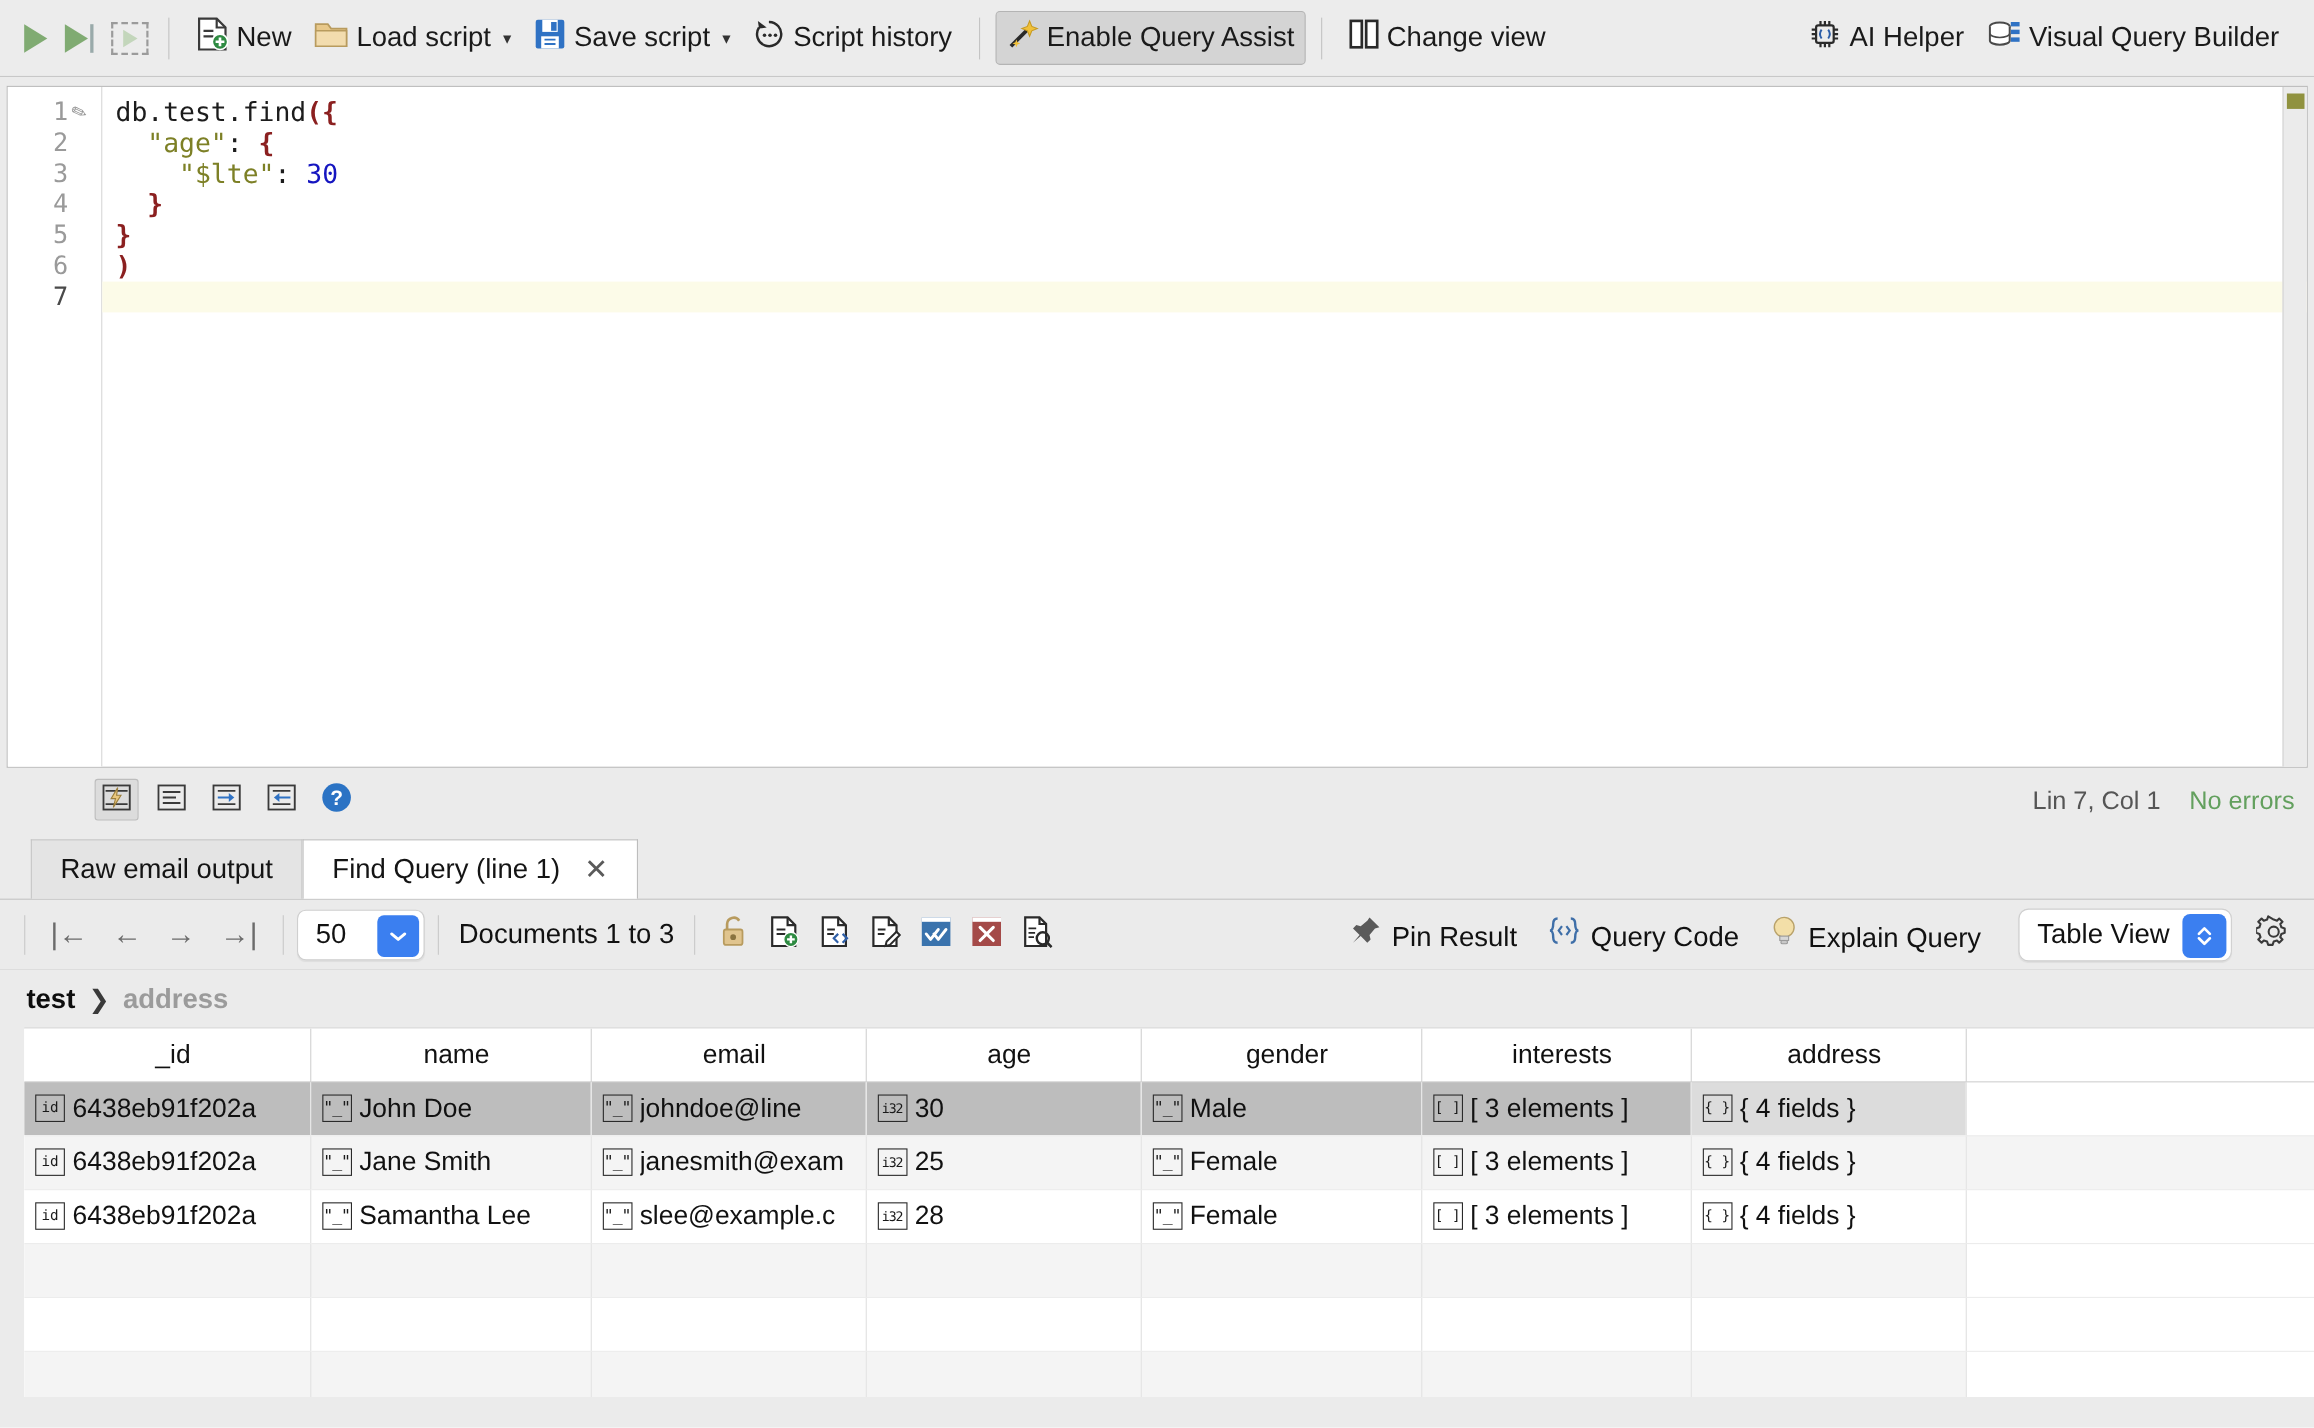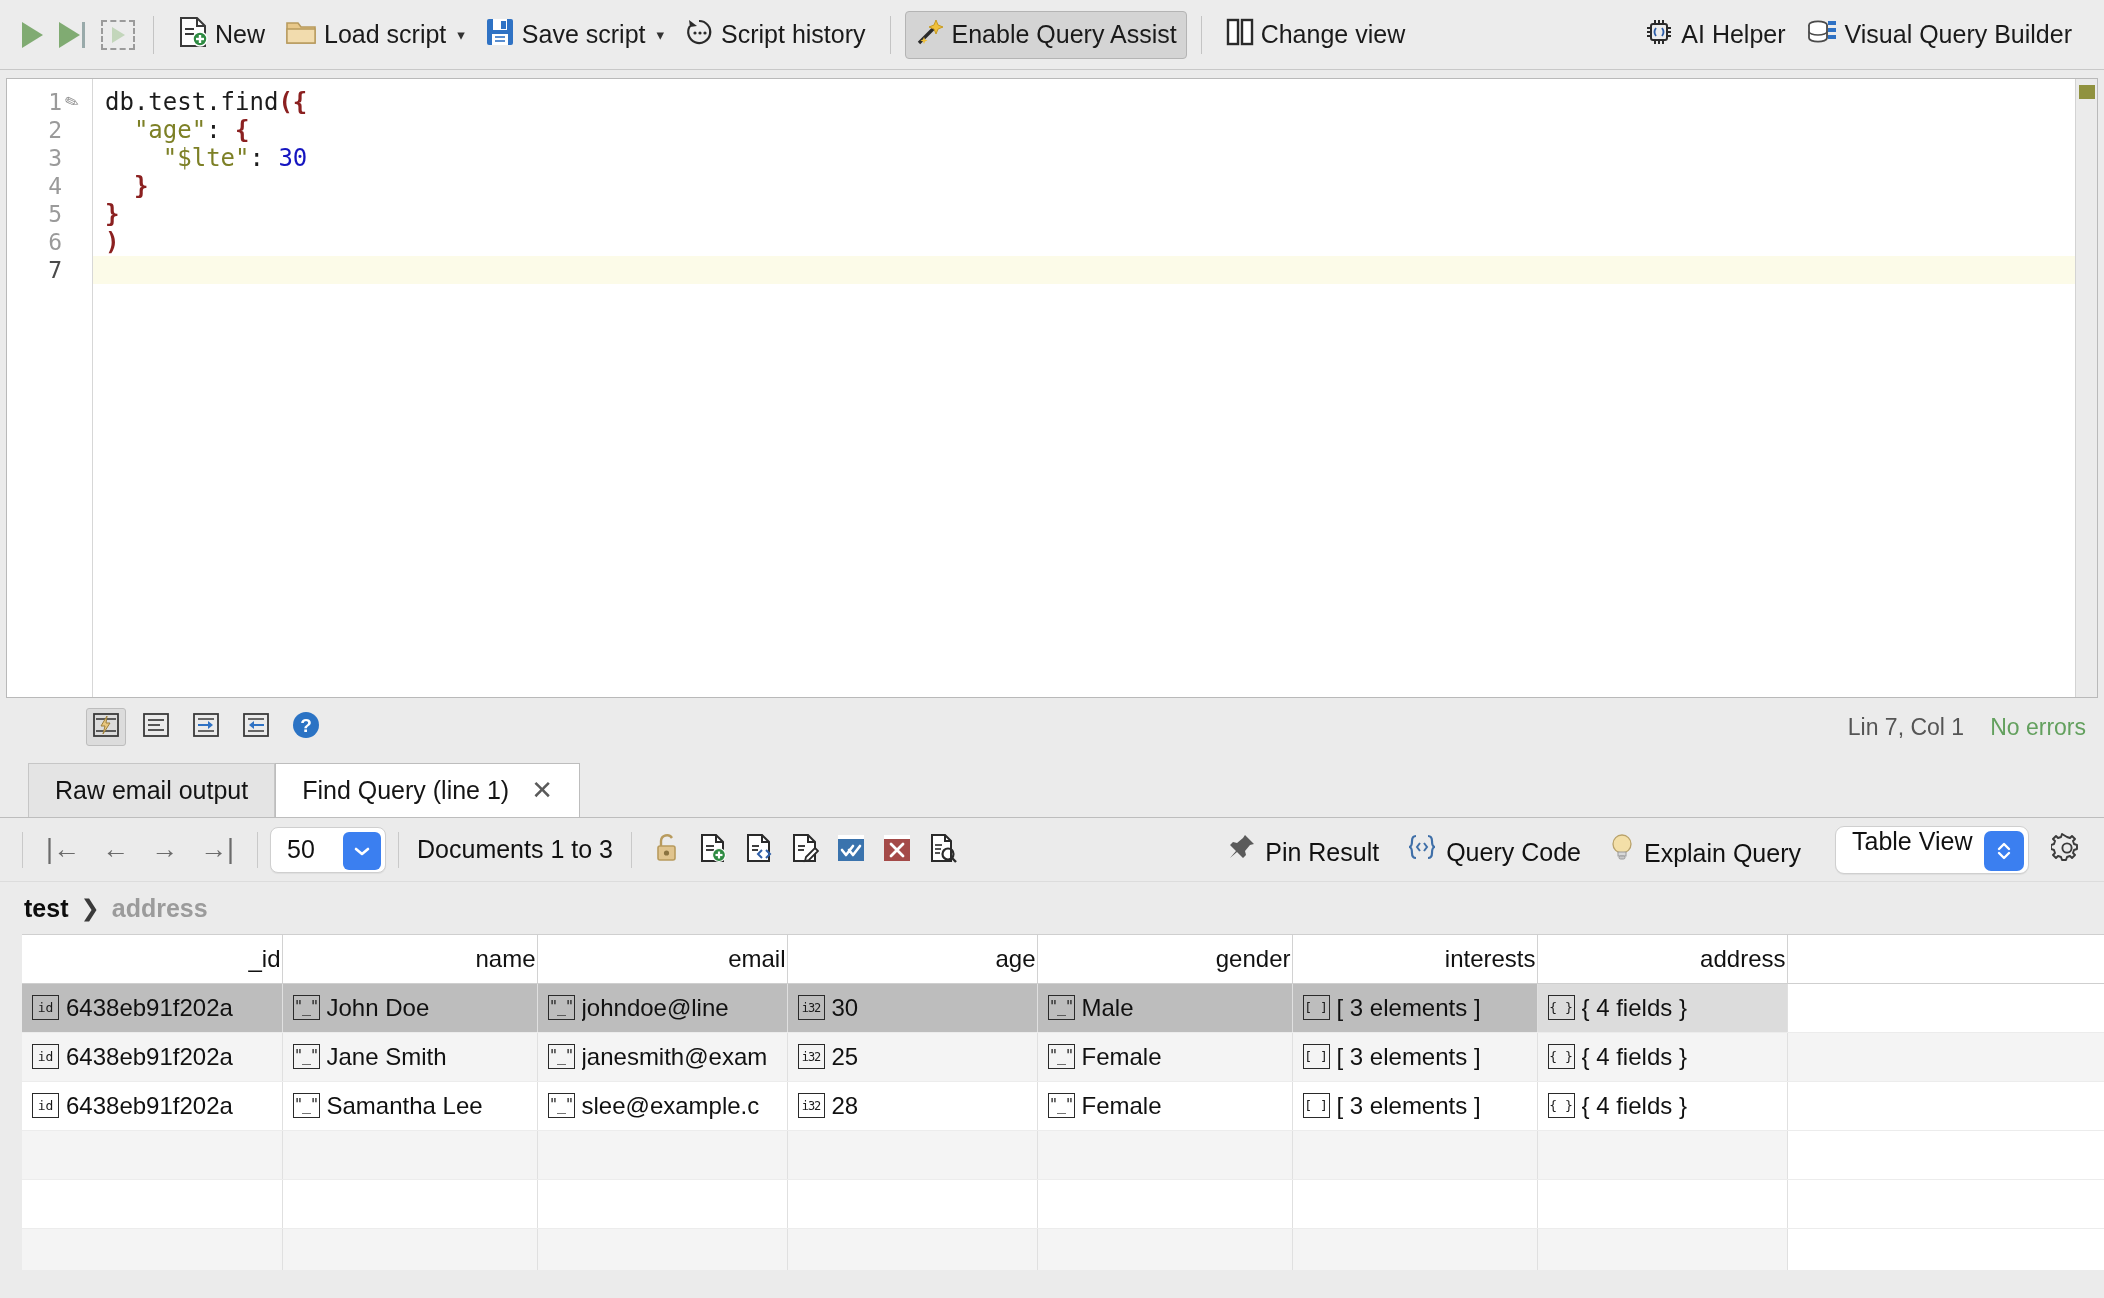--- a/index.html
+++ b/index.html
@@ -203,21 +203,21 @@
   }
   .res-right { margin-left: auto; display: flex; align-items: center; gap: 4px; }
   .txt-btn {
     display: flex; align-items: flex-end; gap: 9px;
     font-size: 25px; color: #111;
     padding: 4px 12px; white-space: nowrap; cursor: default;
   }
   .view-select {
     width: 194px; height: 48px; margin-left: 18px;
     background: #fff; border: 1px solid #cfcfcf; border-radius: 9px;
-    display: flex; align-items: flex-start; padding-left: 16px;
+    display: flex; align-items: center; padding-left: 16px;
     font-size: 25px; color: #111; position: relative;
     box-shadow: 0 1px 1px rgba(0,0,0,.06);
   }
   .view-select .stepper {
     position: absolute; right: 4px; top: 4px;
     width: 40px; height: 40px; background: #3b7ff0; border-radius: 7px;
     display: flex; align-items: center; justify-content: center; color: #fff;
   }
 
   
@@ -237,21 +237,21 @@
     height: 336px;
     overflow: hidden;
     position: relative;
   }
   table.grid { border-collapse: collapse; width: 2082px; table-layout: fixed; }
   table.grid th {
     height: 48px;
     background: #fff;
     border-right: 1px solid #d2d2d2;
     border-bottom: 1px solid #cfcfcf;
-    text-align: right;
+    text-align: center;
     padding-left: 12px;
     font-size: 24px;
     font-weight: normal;
     color: #111;
   }
   table.grid td {
     height: 49px;
     border-right: 1px solid #e0e0e0;
     border-bottom: 1px solid #ececec;
     padding-left: 10px;

